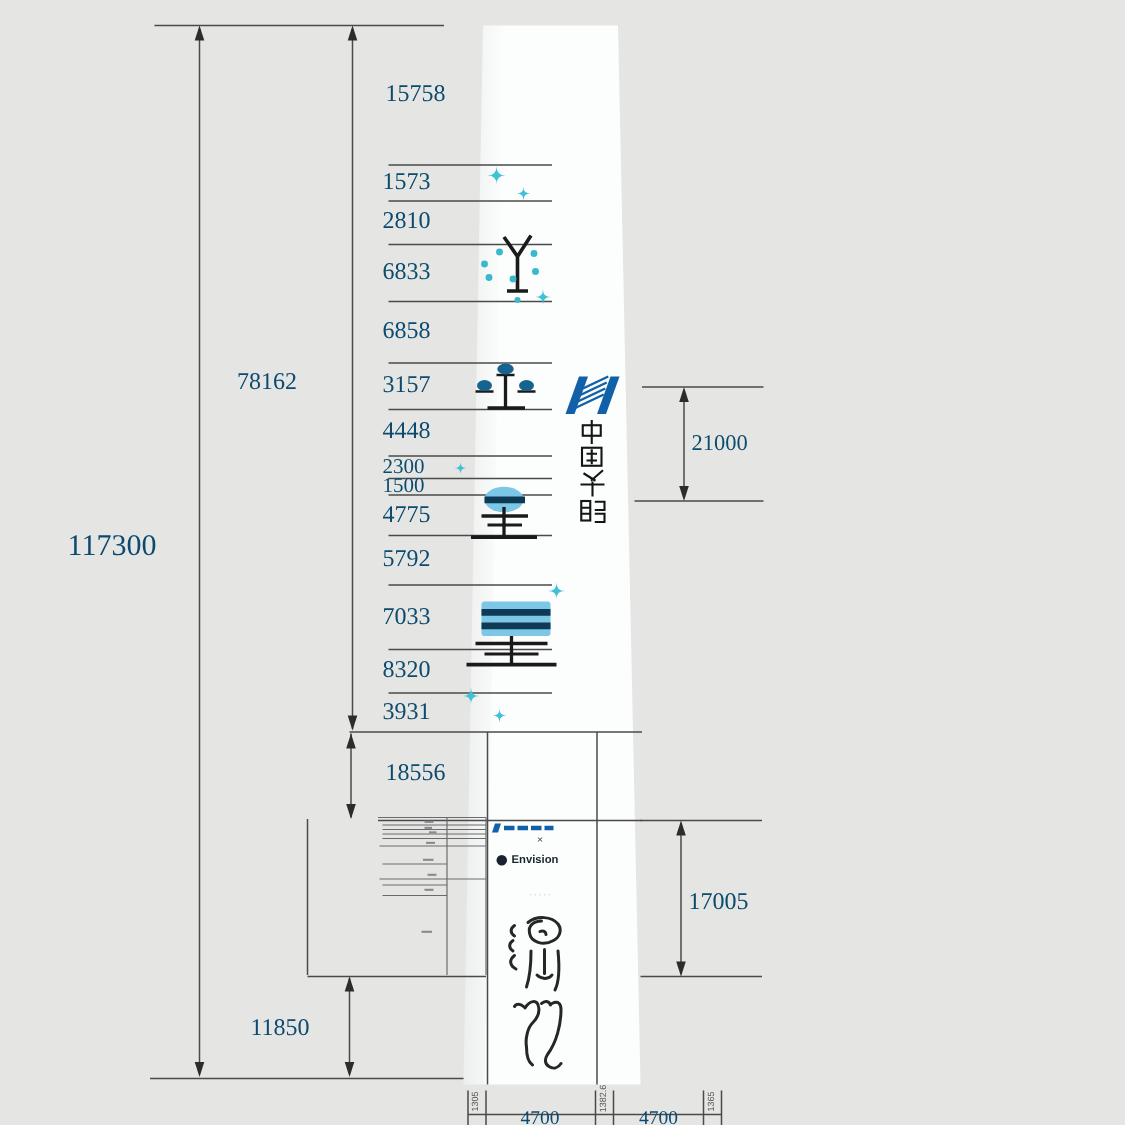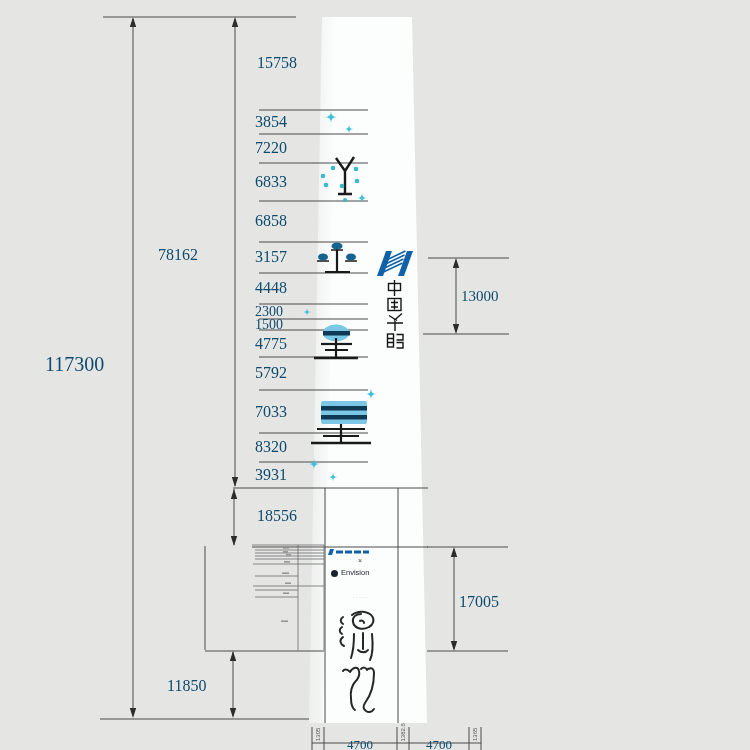--- a/index.html
+++ b/index.html
@@ -219,44 +219,44 @@
     <path d="M312,727 V750 M324,727 V750 M397,727 V750 M409,727 V750 M469,727 V750 M481,727 V750"></path>
     <path d="M312,743 H481"></path>
   </g>
 </svg>
 
 <div class="lbl" style="left:45px;top:353px;font-size:20px">117300</div>
 <div class="lbl" style="left:158px;top:246px">78162</div>
 <div class="lbl" style="left:167px;top:677px">11850</div>
 
 <div class="lbl" style="left:257px;top:54px">15758</div>
-<div class="lbl" style="left:255px;top:113px">3854</div>
-<div class="lbl" style="left:255px;top:139px">7220</div>
+<div class="lbl" style="left:255px;top:113px">1573</div>
+<div class="lbl" style="left:255px;top:139px">2810</div>
 <div class="lbl" style="left:255px;top:173px">6833</div>
 <div class="lbl" style="left:255px;top:212px">6858</div>
 <div class="lbl" style="left:255px;top:248px">3157</div>
 <div class="lbl" style="left:255px;top:279px">4448</div>
 <div class="lbl sm" style="left:255px;top:304px">2300</div>
 <div class="lbl sm" style="left:255px;top:317px">1500</div>
 <div class="lbl" style="left:255px;top:335px">4775</div>
 <div class="lbl" style="left:255px;top:364px">5792</div>
 <div class="lbl" style="left:255px;top:403px">7033</div>
 <div class="lbl" style="left:255px;top:438px">8320</div>
 <div class="lbl" style="left:255px;top:466px">3931</div>
 <div class="lbl" style="left:257px;top:507px">18556</div>
 
-<div class="lbl" style="left:461px;top:288px;font-size:15px">13000</div>
+<div class="lbl" style="left:461px;top:288px;font-size:15px">21000</div>
 <div class="lbl" style="left:459px;top:593px">17005</div>
 
 <div class="lbl vtext ghost" style="left:382px;top:279px;width:20px;height:72px;font-size:15px;font-family:'Liberation Sans',sans-serif;font-weight:bold">中国华能</div>
 
 <div class="lbl tiny ghost" style="left:336px;top:548px;width:60px;font-size:6px">中国华能</div>
 <div class="lbl tiny" style="left:352px;top:557px;width:16px;font-size:7px;color:#444;text-align:center">×</div>
 <div class="envision-dot" style="left:331px;top:570px"></div>
-<div class="lbl tiny" style="left:341px;top:569px;font-size:7.5px;font-weight:normal;color:#19222e">Envision</div>
+<div class="lbl tiny" style="left:341px;top:569px;font-size:7.5px;font-weight:bold;color:#19222e">Envision</div>
 <div class="lbl tiny" style="left:331px;top:595px;width:58px;font-size:5px;color:#999;text-align:center">· · · · ·</div>
 <div class="lbl vtext ghost" style="left:334px;top:608px;width:46px;height:108px;font-size:42px">演化</div>
 
 <div class="lbl" style="left:342px;top:738px;width:36px;text-align:center;font-size:13px">4700</div>
 <div class="lbl" style="left:421px;top:738px;width:36px;text-align:center;font-size:13px">4700</div>
 <div class="lbl rot" style="left:308px;top:731px;width:20px;text-align:center">1305</div>
 <div class="lbl rot" style="left:392px;top:729px;width:22px;text-align:center">1382.6</div>
 <div class="lbl rot" style="left:465px;top:731px;width:20px;text-align:center">1365</div>
 
 </div>

